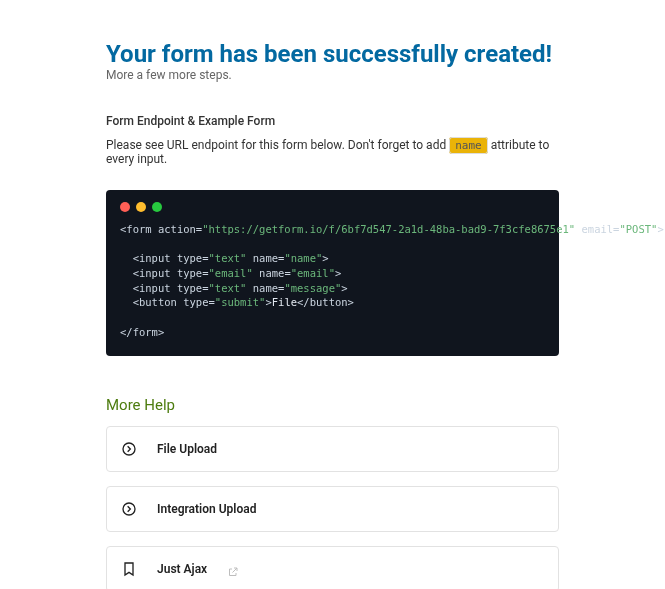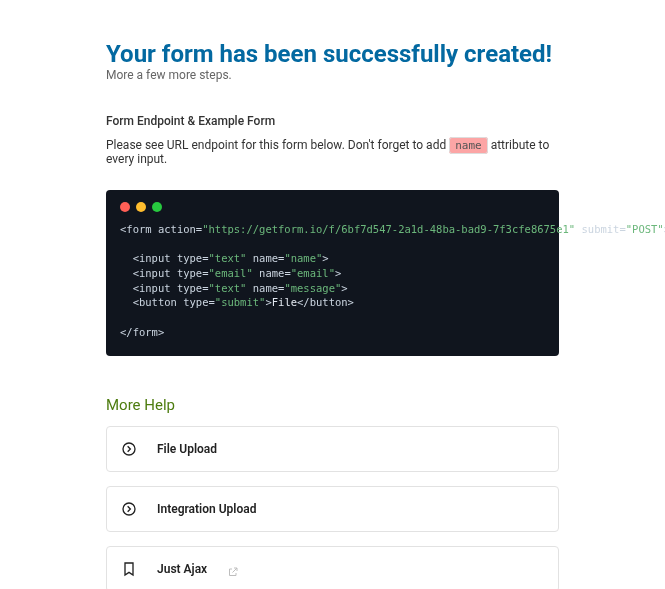--- a/index.html
+++ b/index.html
@@ -25,21 +25,21 @@
       font-weight: 500;
       color: #333;
       margin-bottom: 10px;
     }
     .description {
       font-size: 12px;
       color: #333;
       margin-bottom: 24px;
     }
     .code-chip {
-      background: #fca5a5;
+      background: #eab308;
       border: 1px solid #ddd;
       border-radius: 3px;
       padding: 1px 5px;
       font-family: monospace;
       font-size: 11px;
       color: #555;
     }
     .code-block {
       background: #10151e;
       border-radius: 4px;
@@ -114,21 +114,21 @@
   <span class="code-chip">name</span>
   <span> attribute to every input.</span>
 </p>
 
 <div class="code-block">
   <div class="traffic-lights">
     <div class="dot dot-red"></div>
     <div class="dot dot-yellow"></div>
     <div class="dot dot-green"></div>
   </div>
-  <div class="code-content"><span class="c-default">&lt;form action=</span><span class="c-string">"https://getform.io/f/6bf7d547-2a1d-48ba-bad9-7f3cfe8675e1"</span><span class="c-default"> submit=</span><span class="c-string">"POST"</span><span class="c-default">&gt;</span>
+  <div class="code-content"><span class="c-default">&lt;form action=</span><span class="c-string">"https://getform.io/f/6bf7d547-2a1d-48ba-bad9-7f3cfe8675e1"</span><span class="c-default"> email=</span><span class="c-string">"POST"</span><span class="c-default">&gt;</span>
 
 <span class="c-default">  &lt;input type=</span><span class="c-string">"text"</span><span class="c-default"> name=</span><span class="c-string">"name"</span><span class="c-default">&gt;</span>
 <span class="c-default">  &lt;input type=</span><span class="c-string">"email"</span><span class="c-default"> name=</span><span class="c-string">"email"</span><span class="c-default">&gt;</span>
 <span class="c-default">  &lt;input type=</span><span class="c-string">"text"</span><span class="c-default"> name=</span><span class="c-string">"message"</span><span class="c-default">&gt;</span>
 <span class="c-default">  &lt;button type=</span><span class="c-string">"submit"</span><span class="c-default">&gt;</span><span class="c-text">File</span><span class="c-default">&lt;/button&gt;</span>
 
 <span class="c-default">&lt;/form&gt;</span></div>
 </div>
 
 <h3 class="more-help-heading">More Help</h3>

